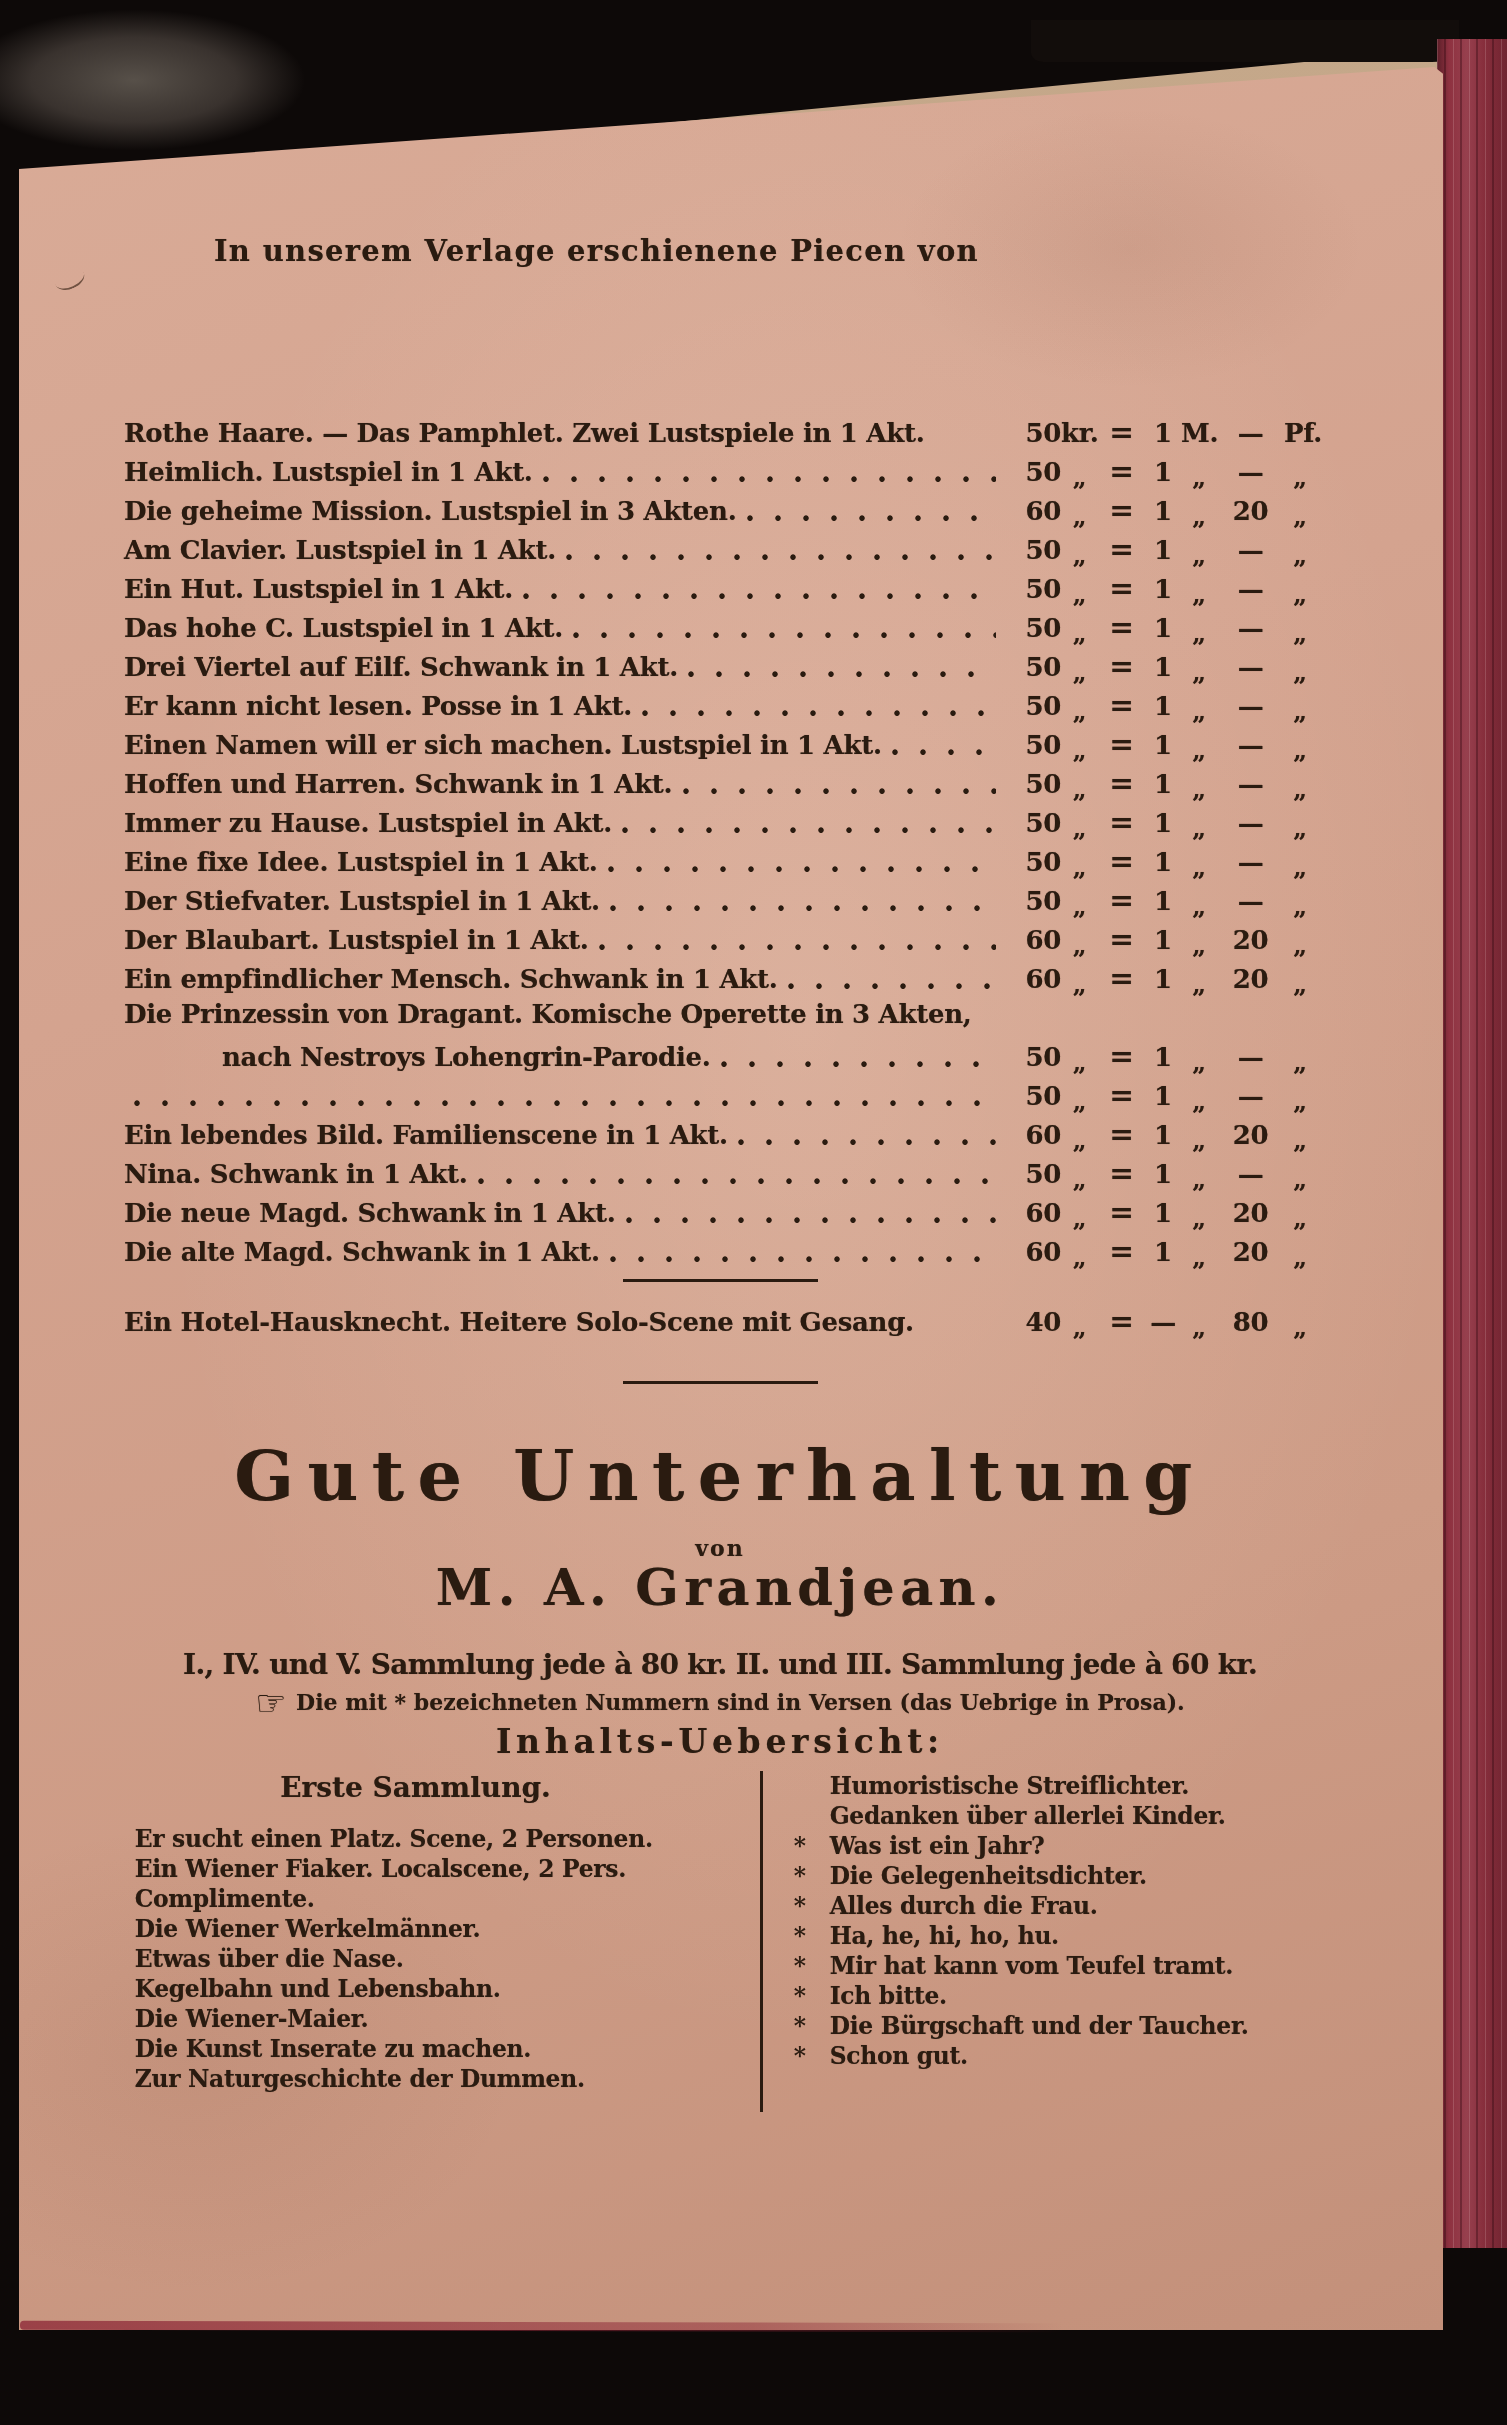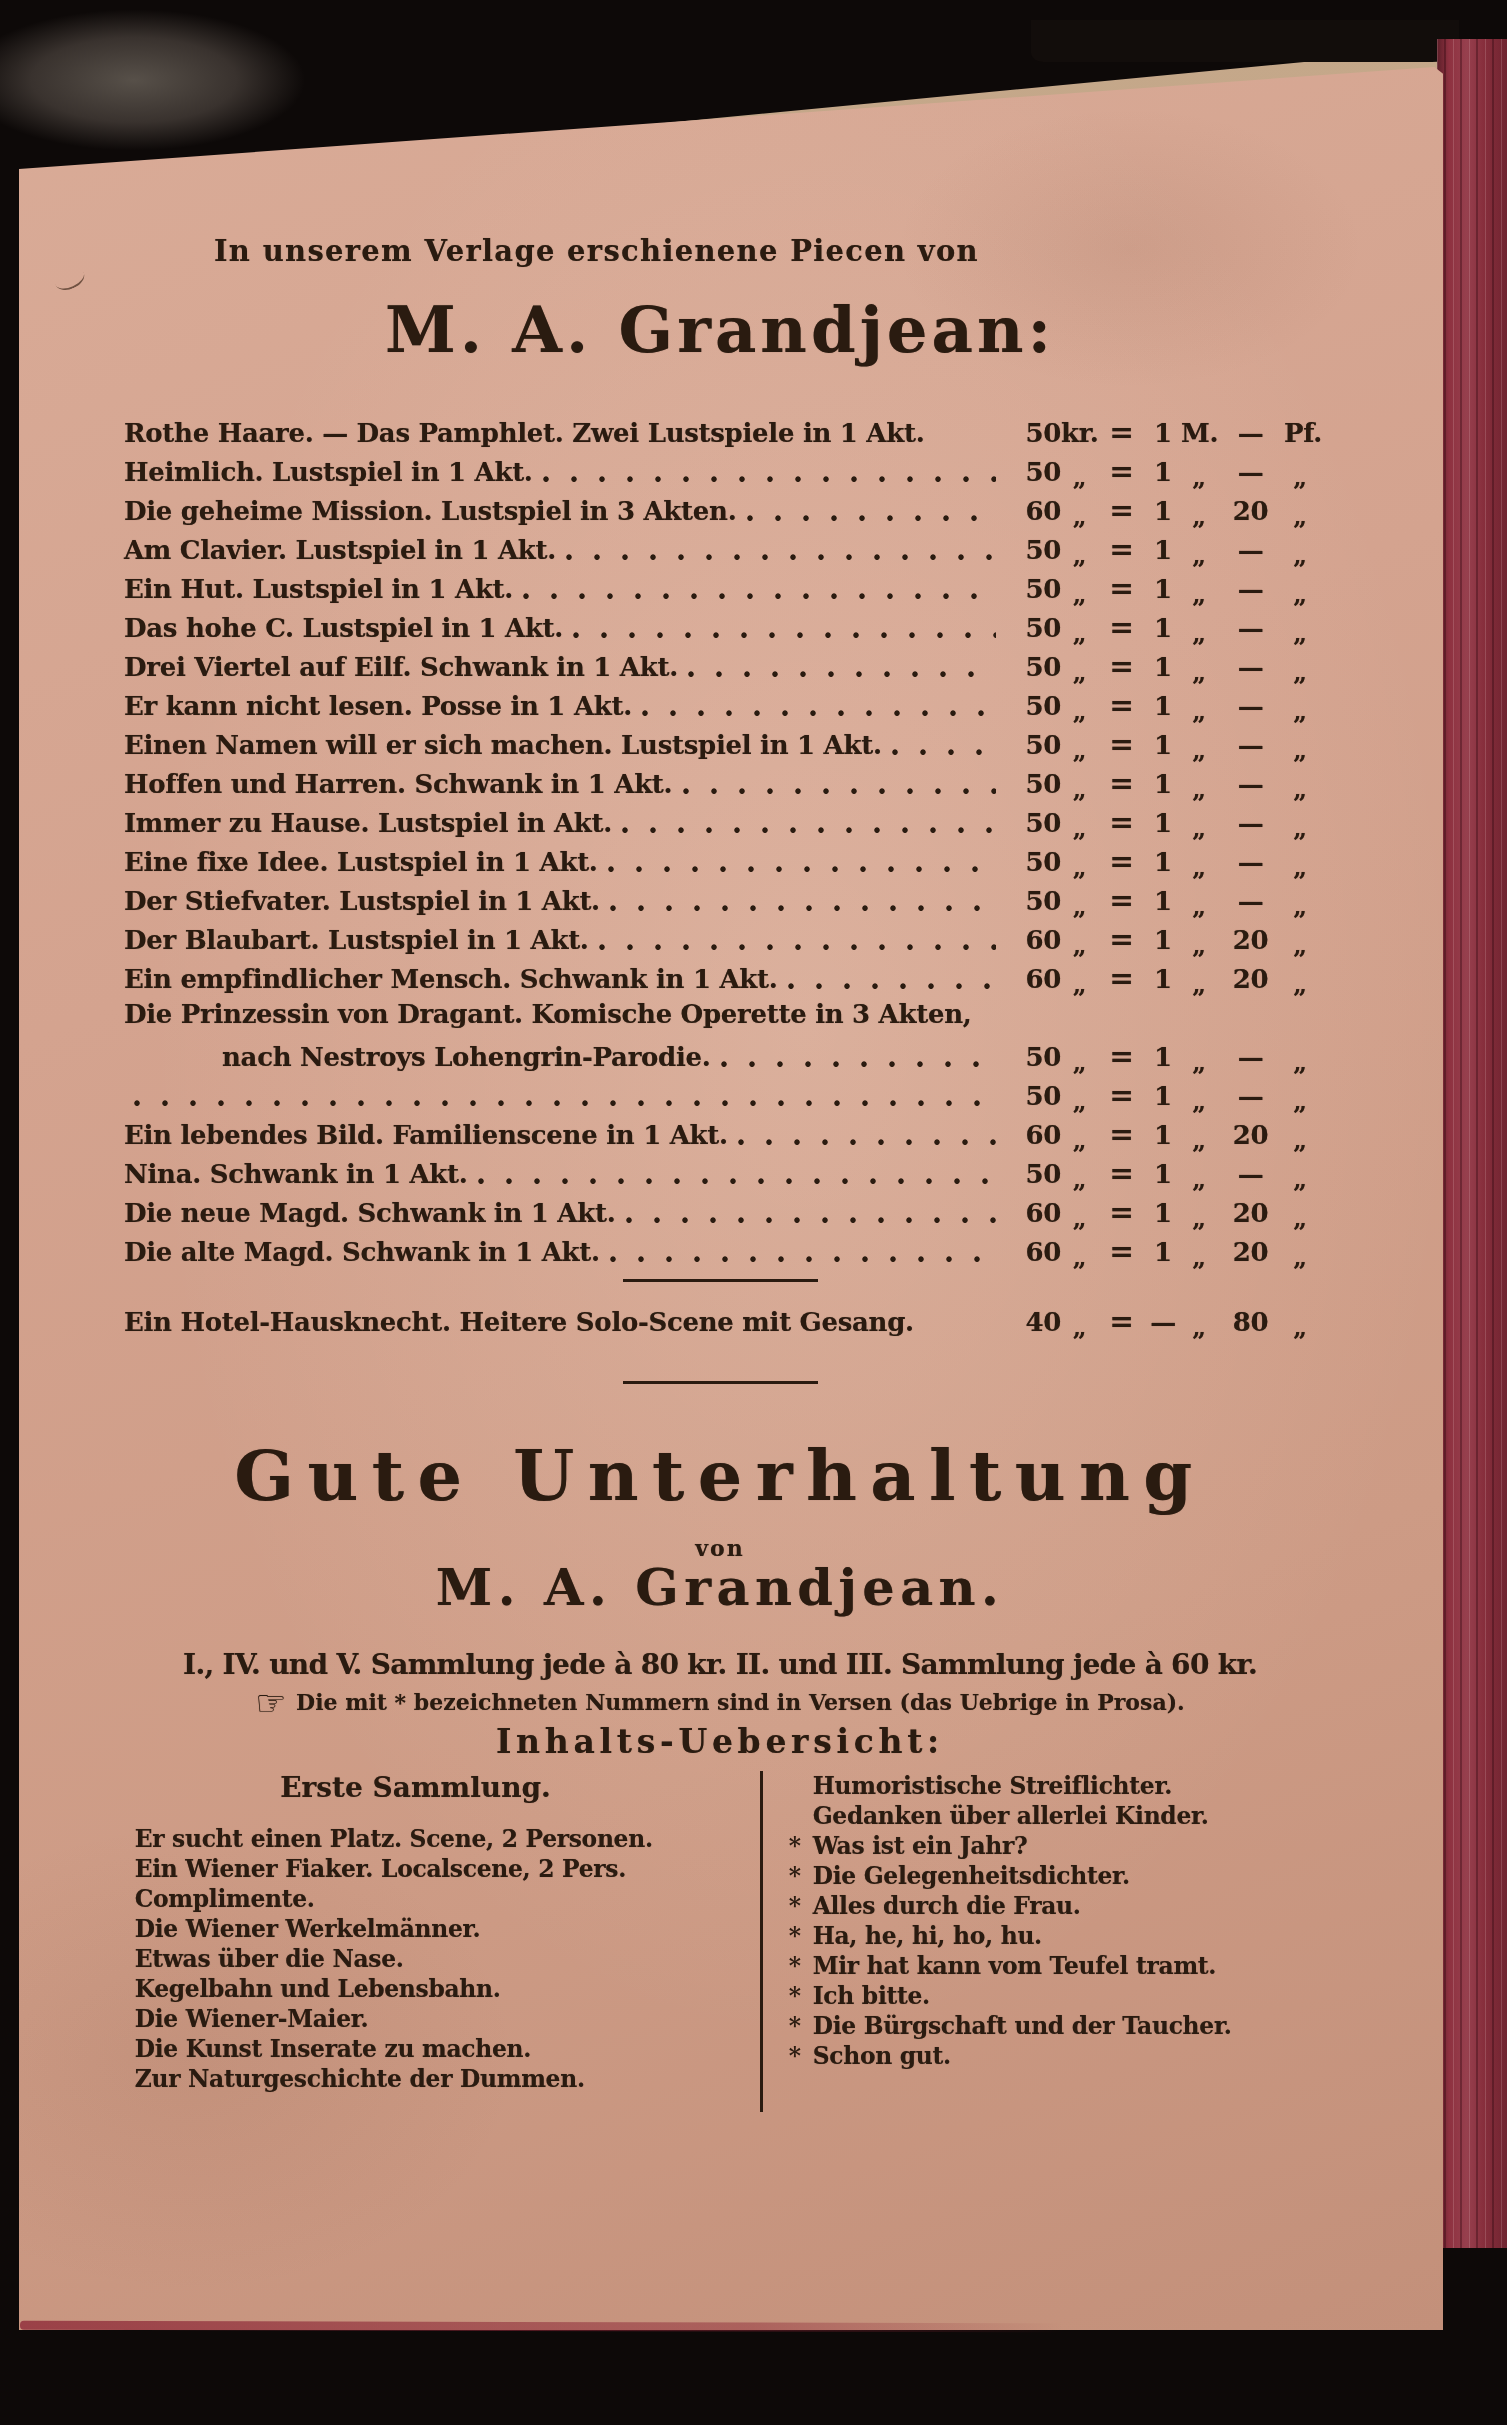--- a/index.html
+++ b/index.html
@@ -110,21 +110,21 @@
   .note-line{top:1616px;font-size:22px;font-weight:bold;}
   .manicule{font-size:35px;vertical-align:-5.4px;margin-right:9.4px;font-weight:normal;}
   .toc-heading{top:1655px;font-size:33px;font-weight:bold;letter-spacing:4.7px;}
   
   .columns{
     position:absolute;left:105px;top:1704px;width:1192px;display:flex;align-items:stretch;
   }
   .col-left{width:636px;flex:none;}
   .col-head{text-align:center;font-size:28px;font-weight:bold;margin:0 80px 20px 27px;}
   .col-divider{flex:none;width:2.7px;height:341px;background:#2a1b10;}
-  .col-right{flex:1;padding-left:14px;text-align:center;}
+  .col-right{flex:1;padding-left:31px;}
   ul.toc-list{list-style:none;margin:0;padding:0 0 0 10.7px;}
   .col-right ul.toc-list{padding-left:0;}
   ul.toc-list li{
     font-size:23.4px;font-weight:bold;line-height:30px;white-space:nowrap;
     letter-spacing:-0.3px;display:flex;
   }
   .star-cell{flex:none;width:36px;}
   .txt{
     text-shadow:0 0 0.7px rgba(42,27,16,0.55);
   }
@@ -137,21 +137,20 @@
 <div class="top-black-blob"></div>
 <div class="fore-edge-tan"></div>
 <div class="fore-edge"></div>
 
 <div class="page">
   <div class="page-mottle"></div>
   <div class="hand-mark"></div>
 
   <div class="imprint ink txt">In unserem Verlage erschienene Piecen von</div>
 
-  <div class="band author-title ink txt">M. A. Grandjean:</div>
 
   <div class="price-list" id="price-list">
       <div class="prow ink txt">
         <span class="ptitle">Rothe Haare. — Das Pamphlet. Zwei Lustspiele in 1 Akt.</span>
         <span class="spacer"></span>
         <span class="pc pc-kr">50</span>
         <span class="pc pc-u1">kr.</span>
         <span class="pc pc-eq">=</span>
         <span class="pc pc-m">1</span>
         <span class="pc pc-u2">M.</span>

